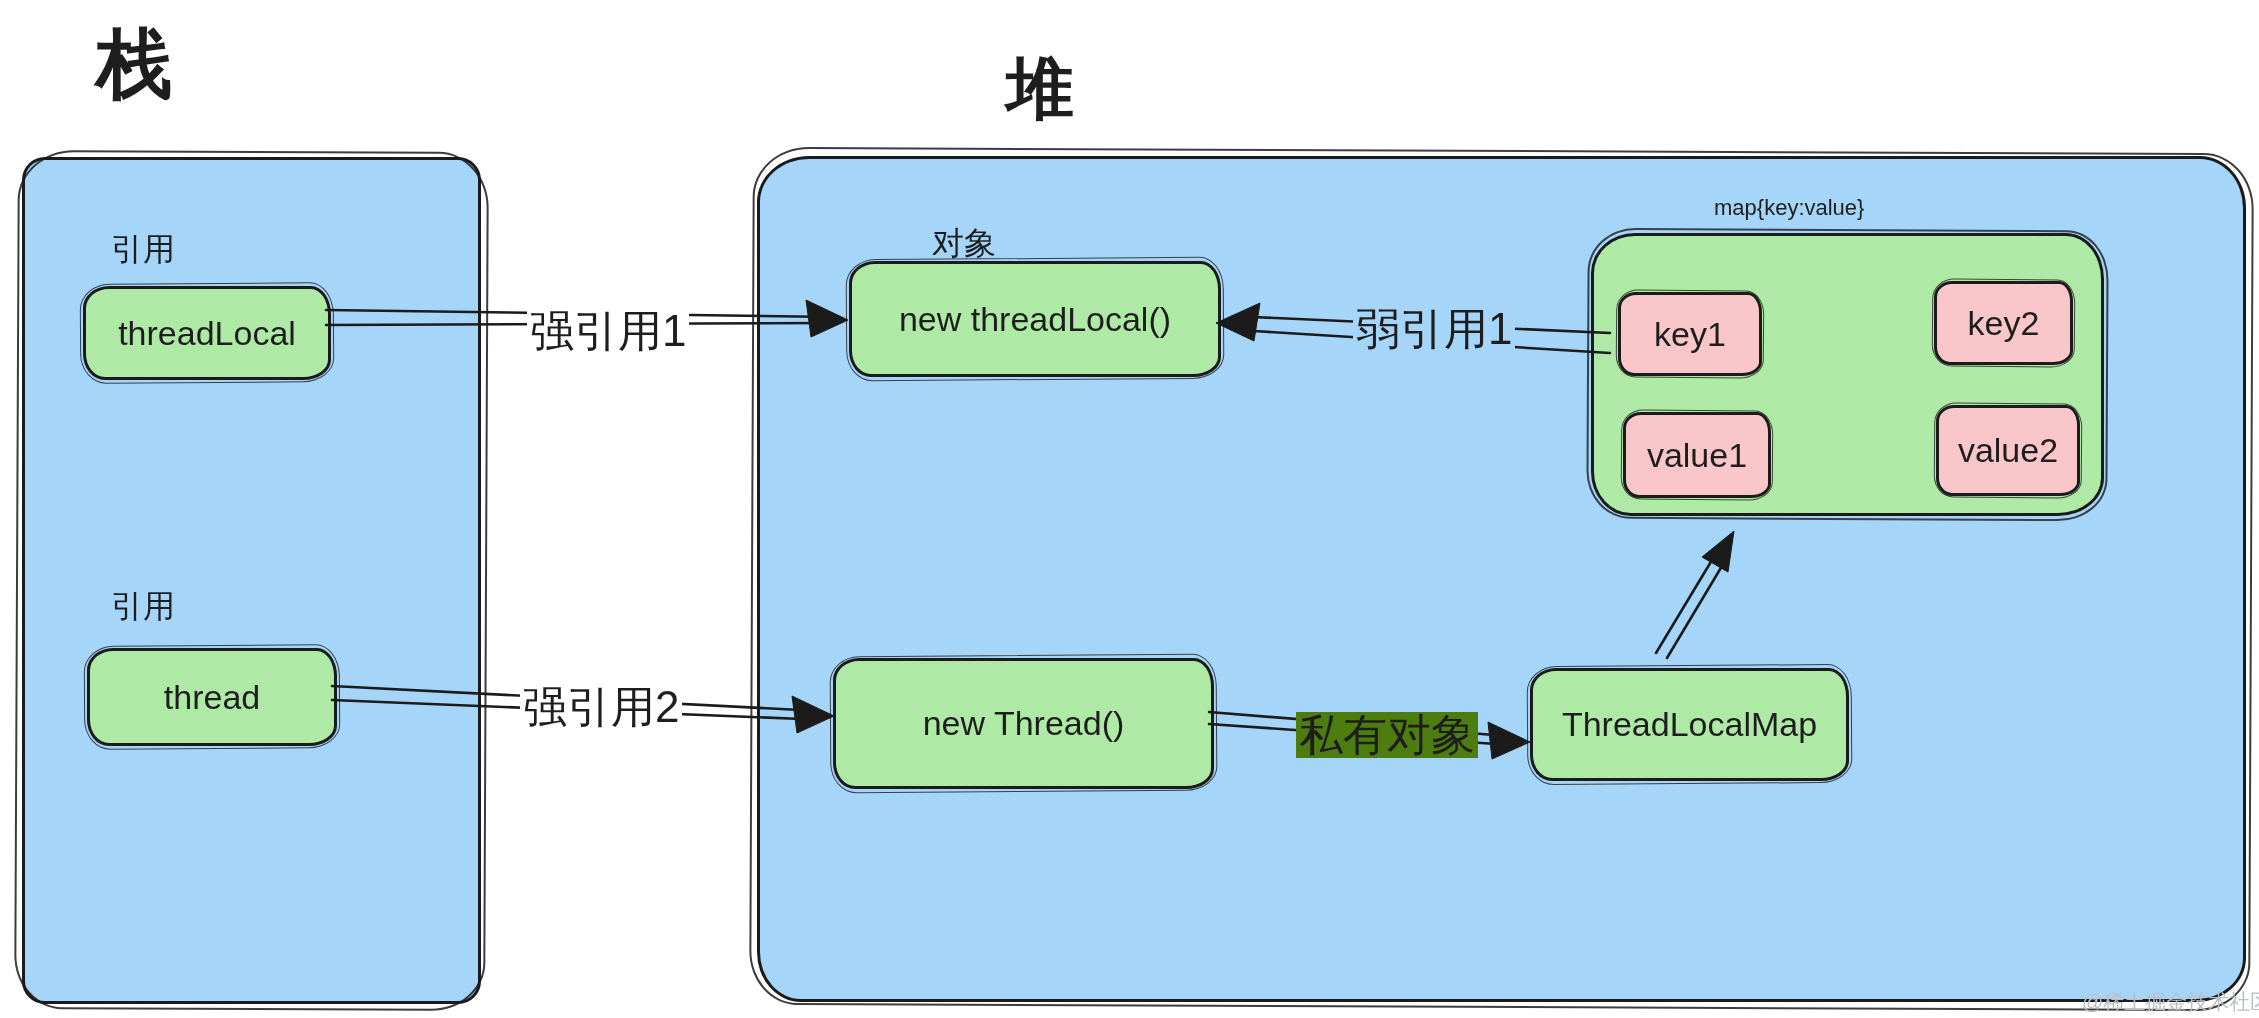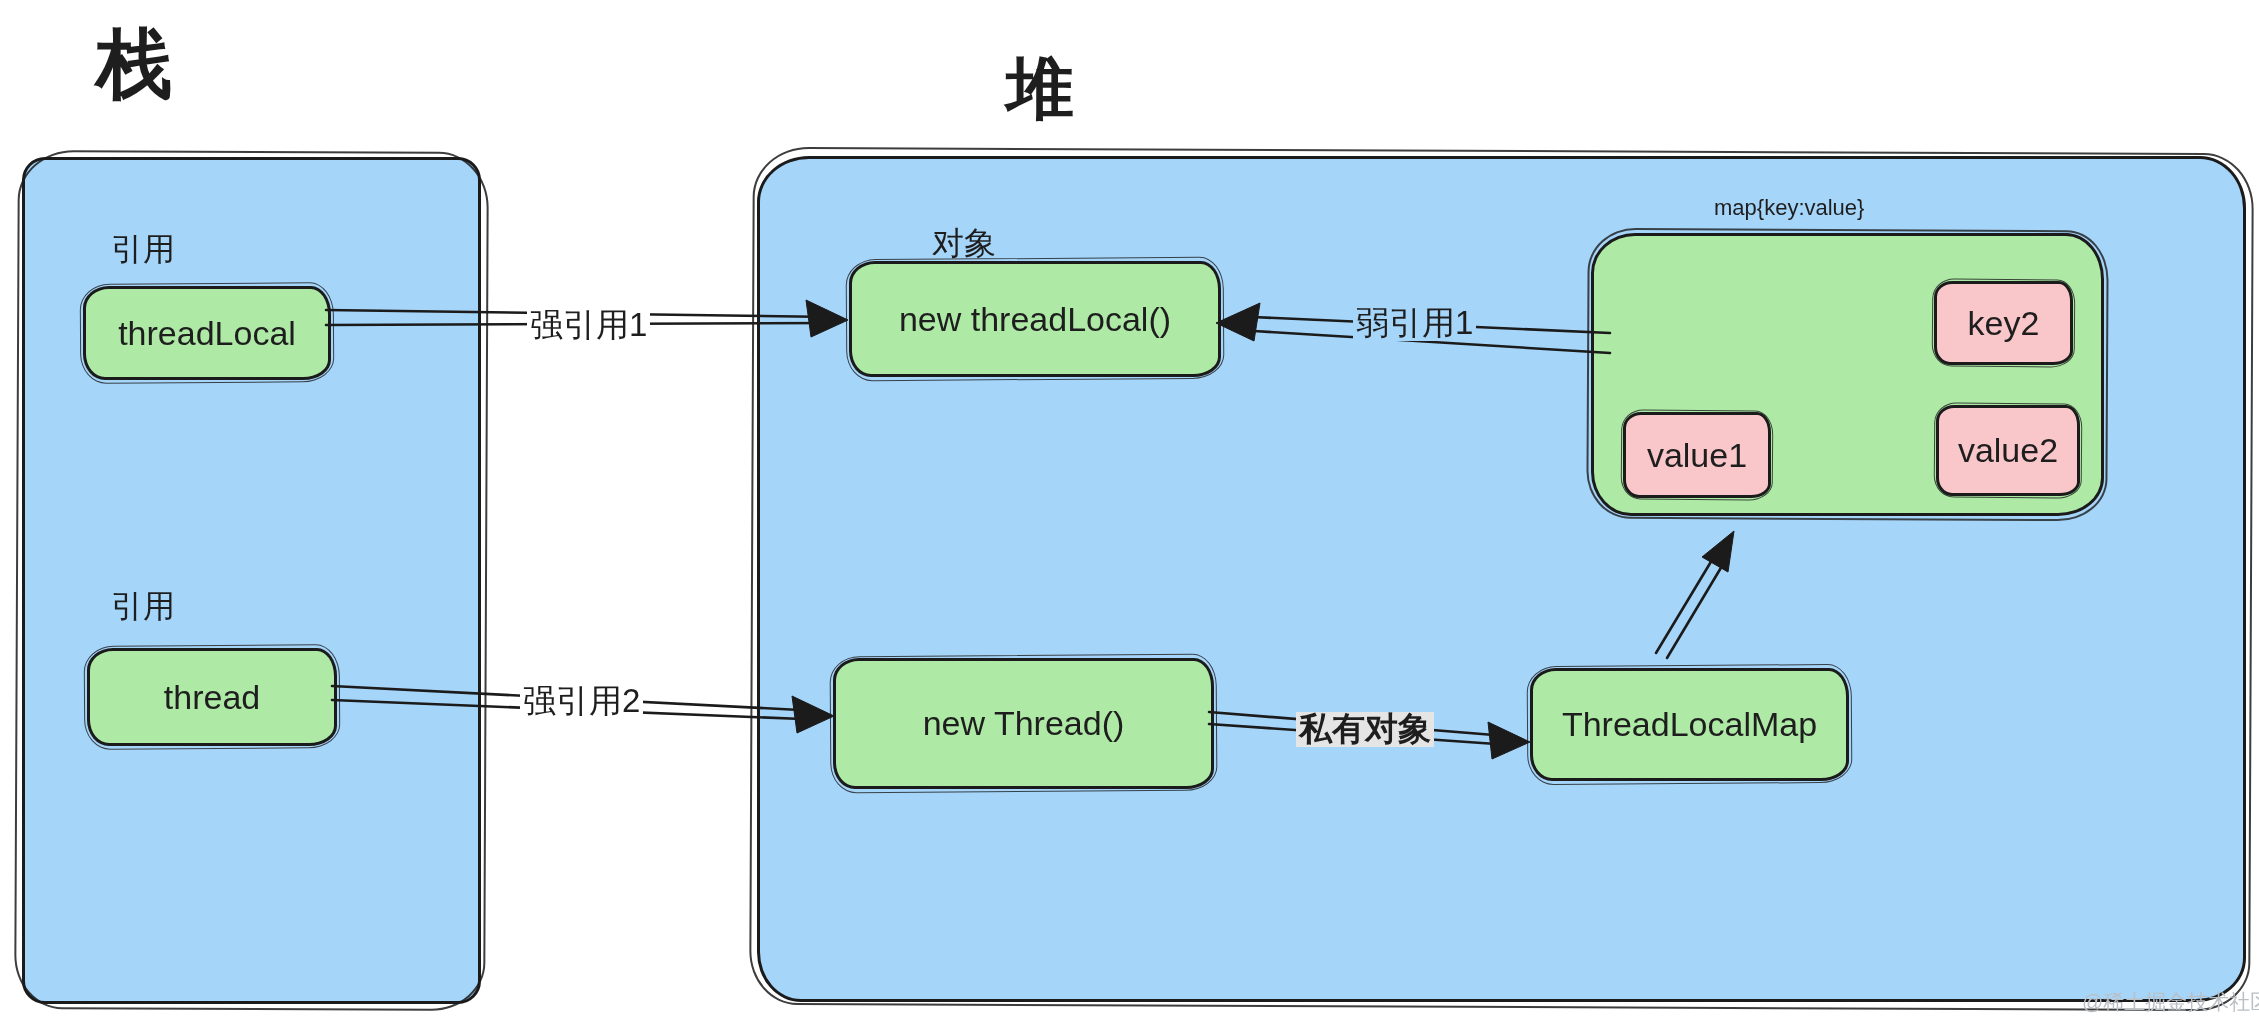--- a/index.html
+++ b/index.html
@@ -59,25 +59,25 @@
     border-radius:48px 42px 50px 44px / 44px 50px 42px 48px;
     transform:rotate(.3deg);pointer-events:none;
   }
   .box-key1{left:24px;top:56px;width:138px;height:78px;}
   .box-key2{left:340px;top:45px;width:133px;height:78px;}
   .box-value1{left:29px;top:176px;width:142px;height:80px;}
   .box-value2{left:342px;top:169px;width:138px;height:85px;}
   .box-new-thread{left:73px;top:499px;width:375px;height:125px;}
   .box-tlmap{left:770px;top:509px;width:313px;height:107px;}
   
-  .edge-label{position:absolute;font-size:33px;white-space:nowrap;padding:0 3px;line-height:1.05;}
+  .edge-label{position:absolute;font-size:44px;white-space:nowrap;padding:0 3px;line-height:1.05;}
   .edge-strong1{left:527px;top:308px;background:#ffffff;}
   .edge-weak1{left:1353px;top:306px;background:#a6d5fa;}
   .edge-strong2{left:520px;top:684px;background:#ffffff;}
-  .edge-private{left:1296px;top:712px;background:#e5e5e5;font-weight:bold;}
+  .edge-private{left:1296px;top:712px;background:#4d7c0f;}
   
   .wires{position:absolute;left:0;top:0;width:2259px;height:1018px;pointer-events:none;}
   .wires line{stroke:#1b1b1b;stroke-width:2.6;stroke-linecap:round;}
   .wires polygon{fill:#1b1b1b;stroke:#1b1b1b;stroke-width:1;}
   
   .watermark{position:absolute;left:2082px;top:988px;font-size:21px;color:#b9bfc4;white-space:nowrap;}
 </style>
 </head>
 <body>
 
@@ -92,20 +92,21 @@
     <div class="lbl stack-ref2">引用</div>
     <div class="node green box-thread">thread</div>
   </div>
 
   <div class="region heap-region">
     <div class="lbl heap-obj-label">对象</div>
     <div class="node green box-new-threadlocal">new threadLocal()</div>
 
     <div class="lbl map-label">map{key:value}</div>
     <div class="map-region">
+      <div class="node pink box-key1">key1</div>
       <div class="node pink box-key2">key2</div>
       <div class="node pink box-value1">value1</div>
       <div class="node pink box-value2">value2</div>
     </div>
 
     <div class="node green box-tlmap">ThreadLocalMap</div>
     <div class="node green box-new-thread">new Thread()</div>
   </div>
 
   <svg class="wires" viewBox="0 0 2259 1018">

